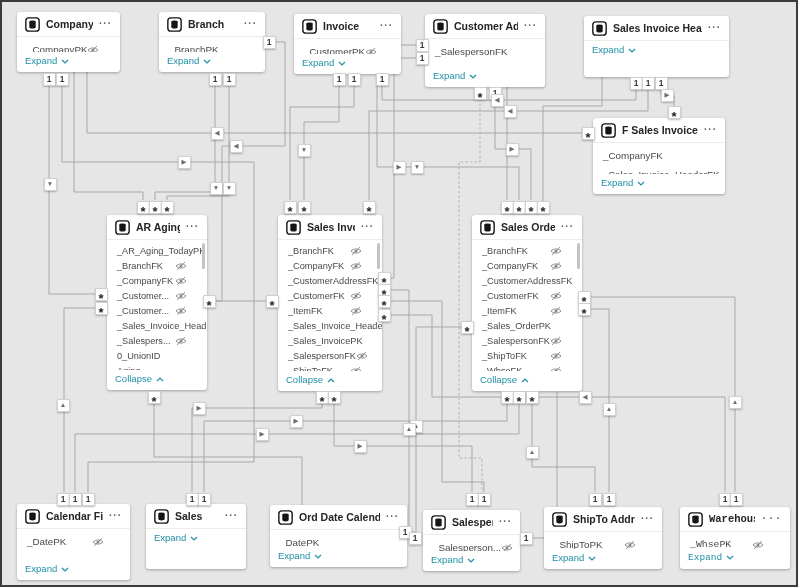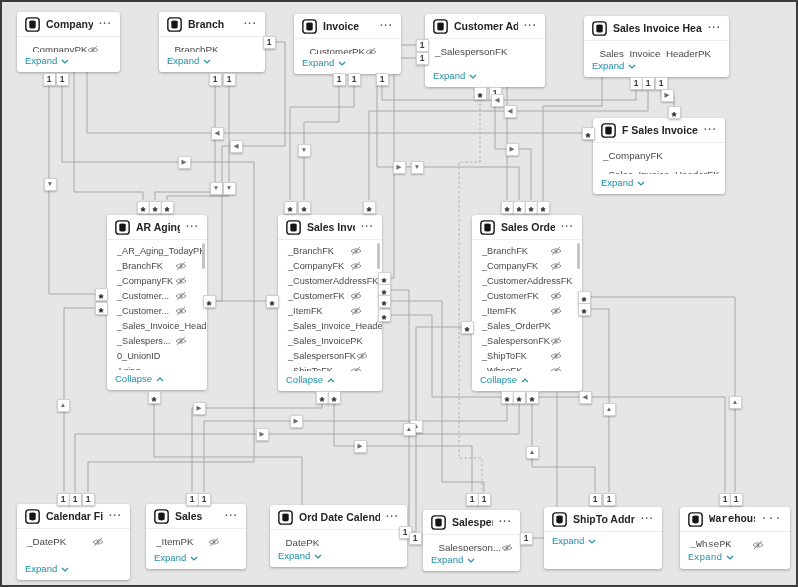--- a/index.html
+++ b/index.html
@@ -447,25 +447,20 @@
         <span class="tbl-icon">
           <svg viewBox="0 0 16 16" width="15" height="15">
             <rect x="0.9" y="0.9" width="14.2" height="14.2" rx="3.2" fill="none" stroke="#151515" stroke-width="1.5"></rect>
             <ellipse cx="8" cy="5.1" rx="3.4" ry="1.5" fill="#151515"></ellipse>
             <path d="M4.6 5.1 v5.7 c0 .85 1.5 1.5 3.4 1.5 s3.4 -.65 3.4 -1.5 V5.1 Z" fill="#151515"></path>
           </svg>
         </span>
         <span class="card-title">Sales Invoice Header</span>
         <span class="more">···</span>
       </div>
-      <div class="fields">
-        <div class="field">
-          <span>_Sales_Invoice_HeaderPK</span>
-        </div>
-      </div>
       <div class="card-footer">
         <span>Expand</span>
         <span><svg viewBox="0 0 8 5" width="8" height="5">
             <path d="M1 1 L4 3.9 L7 1" fill="none" stroke="#1f8fa6" stroke-width="1.2"></path>
           </svg></span>
       </div>
     </div>
     <div class="card small" style="left: 591px; top: 116px; width: 132px; height: 76px;">
       <div class="card-header">
         <span class="tbl-icon">
@@ -802,32 +797,20 @@
         <span class="tbl-icon">
           <svg viewBox="0 0 16 16" width="15" height="15">
             <rect x="0.9" y="0.9" width="14.2" height="14.2" rx="3.2" fill="none" stroke="#151515" stroke-width="1.5"></rect>
             <ellipse cx="8" cy="5.1" rx="3.4" ry="1.5" fill="#151515"></ellipse>
             <path d="M4.6 5.1 v5.7 c0 .85 1.5 1.5 3.4 1.5 s3.4 -.65 3.4 -1.5 V5.1 Z" fill="#151515"></path>
           </svg>
         </span>
         <span class="card-title">Sales</span>
         <span class="more">···</span>
       </div>
-      <div class="fields">
-        <div class="field">
-          <span>_ItemPK</span>
-          <span class="eye">
-            <svg viewBox="0 0 24 20" width="12" height="10">
-              <path d="M2 10 C6.5 4.5 17.5 4.5 22 10 C17.5 15.5 6.5 15.5 2 10 Z" fill="none" stroke="#8a8886" stroke-width="1.8"></path>
-              <circle cx="12" cy="10" r="3.1" fill="#8a8886"></circle>
-              <line x1="4" y1="18" x2="20" y2="2" stroke="#8a8886" stroke-width="1.8"></line>
-            </svg>
-          </span>
-        </div>
-      </div>
       <div class="card-footer">
         <span>Expand</span>
         <span><svg viewBox="0 0 8 5" width="8" height="5">
             <path d="M1 1 L4 3.9 L7 1" fill="none" stroke="#1f8fa6" stroke-width="1.2"></path>
           </svg></span>
       </div>
     </div>
     <div class="card small" style="left: 268px; top: 503px; width: 137px; height: 62px;">
       <div class="card-header">
         <span class="tbl-icon">
@@ -887,20 +870,32 @@
       <div class="card-header">
         <span class="tbl-icon">
           <svg viewBox="0 0 16 16" width="15" height="15">
             <rect x="0.9" y="0.9" width="14.2" height="14.2" rx="3.2" fill="none" stroke="#151515" stroke-width="1.5"></rect>
             <ellipse cx="8" cy="5.1" rx="3.4" ry="1.5" fill="#151515"></ellipse>
             <path d="M4.6 5.1 v5.7 c0 .85 1.5 1.5 3.4 1.5 s3.4 -.65 3.4 -1.5 V5.1 Z" fill="#151515"></path>
           </svg>
         </span>
         <span class="card-title">ShipTo Address</span>
         <span class="more">···</span>
+      </div>
+      <div class="fields">
+        <div class="field">
+          <span>_ShipToPK</span>
+          <span class="eye">
+            <svg viewBox="0 0 24 20" width="12" height="10">
+              <path d="M2 10 C6.5 4.5 17.5 4.5 22 10 C17.5 15.5 6.5 15.5 2 10 Z" fill="none" stroke="#8a8886" stroke-width="1.8"></path>
+              <circle cx="12" cy="10" r="3.1" fill="#8a8886"></circle>
+              <line x1="4" y1="18" x2="20" y2="2" stroke="#8a8886" stroke-width="1.8"></line>
+            </svg>
+          </span>
+        </div>
       </div>
       <div class="card-footer">
         <span>Expand</span>
         <span><svg viewBox="0 0 8 5" width="8" height="5">
             <path d="M1 1 L4 3.9 L7 1" fill="none" stroke="#1f8fa6" stroke-width="1.2"></path>
           </svg></span>
       </div>
     </div>
     <div class="card small" style="left: 678px; top: 505px; width: 110px; height: 62px; font-family: Liberation Mono, monospace;">
       <div class="card-header">

